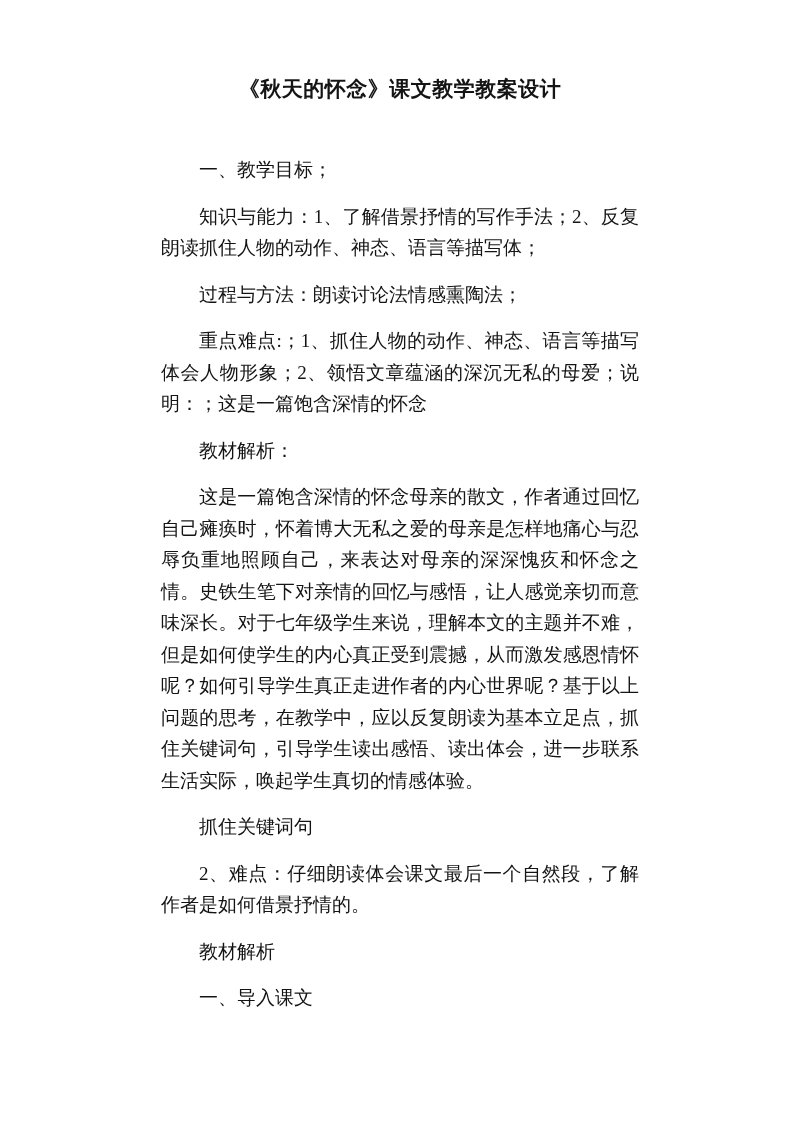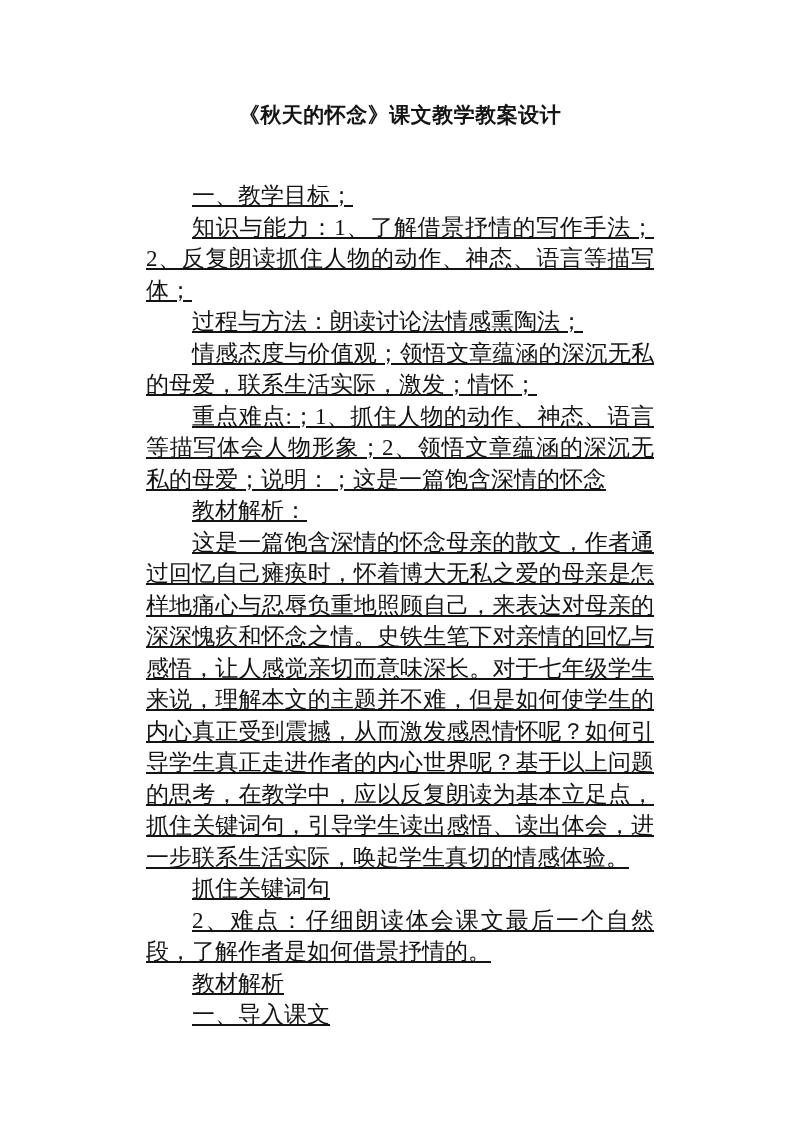--- a/index.html
+++ b/index.html
@@ -12,52 +12,50 @@
     font-family: "Liberation Serif", "DejaVu Serif", serif;
     -webkit-font-smoothing: antialiased;
   }
   .page {
     position: relative;
     width: 692px;
     min-height: 1131px;
     margin: 0 auto;
     background: #ffffff;
     box-sizing: border-box;
-    padding: 100px 92px 60px 92px;
+    padding: 74px 92px 60px 92px;
   }
   .doc-title {
     font-size: 21px;
     font-weight: bold;
     text-align: center;
     margin: 0 0 50px 0;
     line-height: 30px;
     letter-spacing: 0.5px;
   }
   .doc-body p {
-    margin: 0;
-    font-size: 23px;
+    margin: 15px;
+    font-size: 19px;
     line-height: 31.5px;
     text-indent: 2em;
     text-align: justify;
     text-justify: inter-ideograph;
     word-break: break-all;
-    text-decoration: underline;
   }
 </style>
 </head>
 <body>
 
 <div class="page">
   <h1 class="doc-title">《秋天的怀念》课文教学教案设计</h1>
 
   <div class="doc-body">
     <p>一、教学目标；</p>
     <p>知识与能力：1、了解借景抒情的写作手法；2、反复朗读抓住人物的动作、神态、语言等描写体；</p>
     <p>过程与方法：朗读讨论法情感熏陶法；</p>
-    <p>情感态度与价值观；领悟文章蕴涵的深沉无私的母爱，联系生活实际，激发；情怀；</p>
     <p>重点难点:；1、抓住人物的动作、神态、语言等描写体会人物形象；2、领悟文章蕴涵的深沉无私的母爱；说明：；这是一篇饱含深情的怀念</p>
     <p>教材解析：</p>
     <p>这是一篇饱含深情的怀念母亲的散文，作者通过回忆自己瘫痪时，怀着博大无私之爱的母亲是怎样地痛心与忍辱负重地照顾自己，来表达对母亲的深深愧疚和怀念之情。史铁生笔下对亲情的回忆与感悟，让人感觉亲切而意味深长。对于七年级学生来说，理解本文的主题并不难，但是如何使学生的内心真正受到震撼，从而激发感恩情怀呢？如何引导学生真正走进作者的内心世界呢？基于以上问题的思考，在教学中，应以反复朗读为基本立足点，抓住关键词句，引导学生读出感悟、读出体会，进一步联系生活实际，唤起学生真切的情感体验。</p>
     <p>抓住关键词句</p>
     <p>2、难点：仔细朗读体会课文最后一个自然段，了解作者是如何借景抒情的。</p>
     <p>教材解析</p>
     <p>一、导入课文</p>
   </div>
 </div>
 

